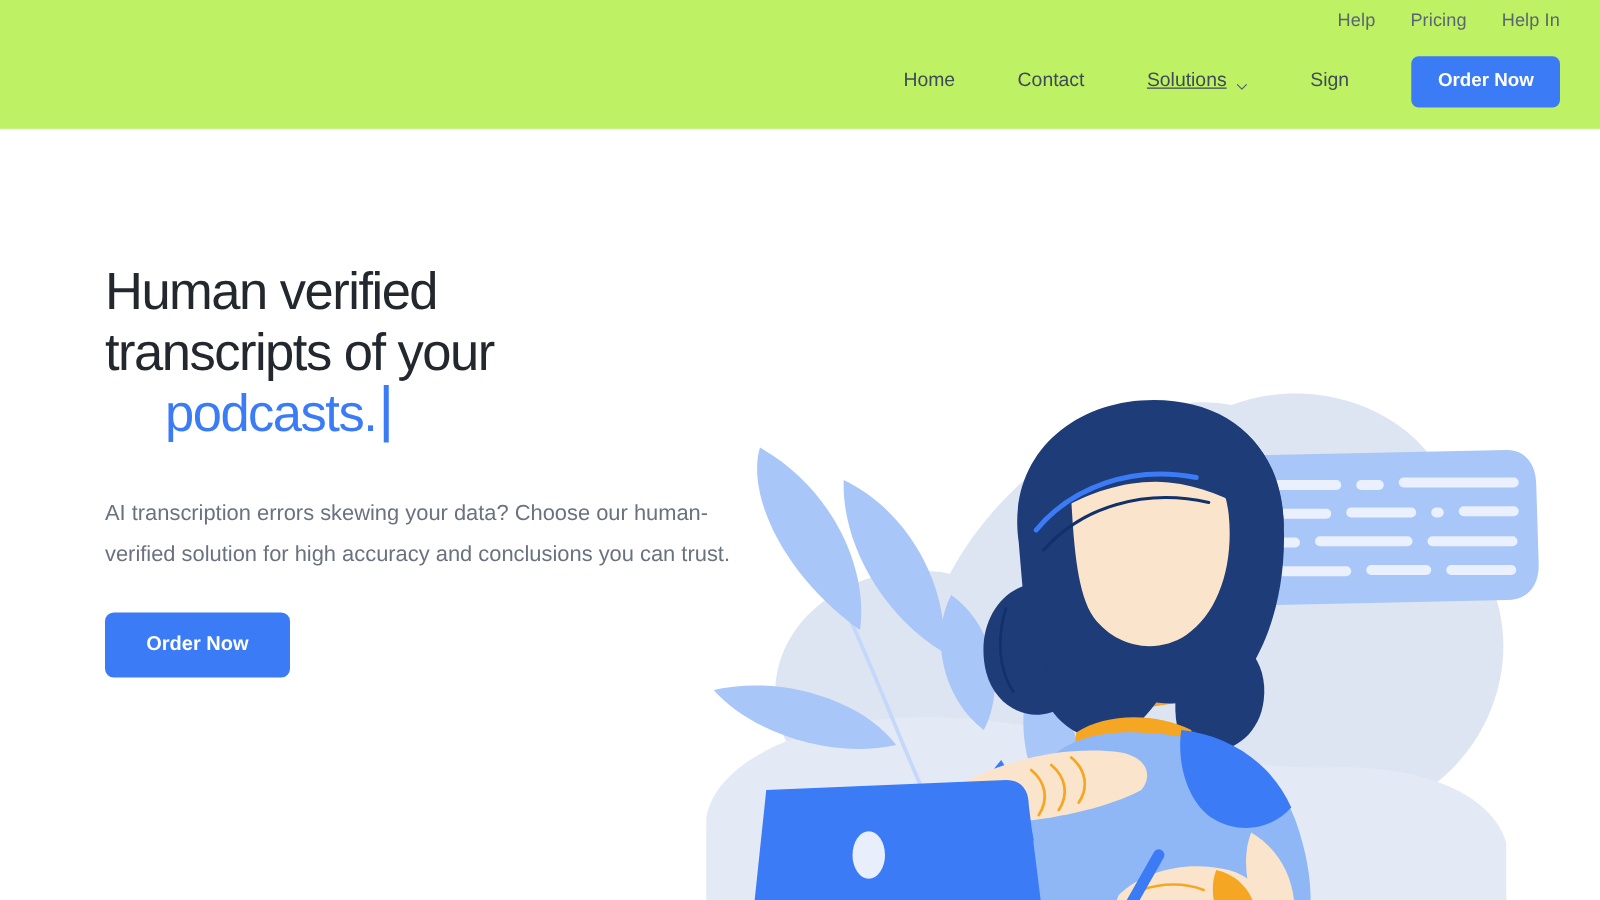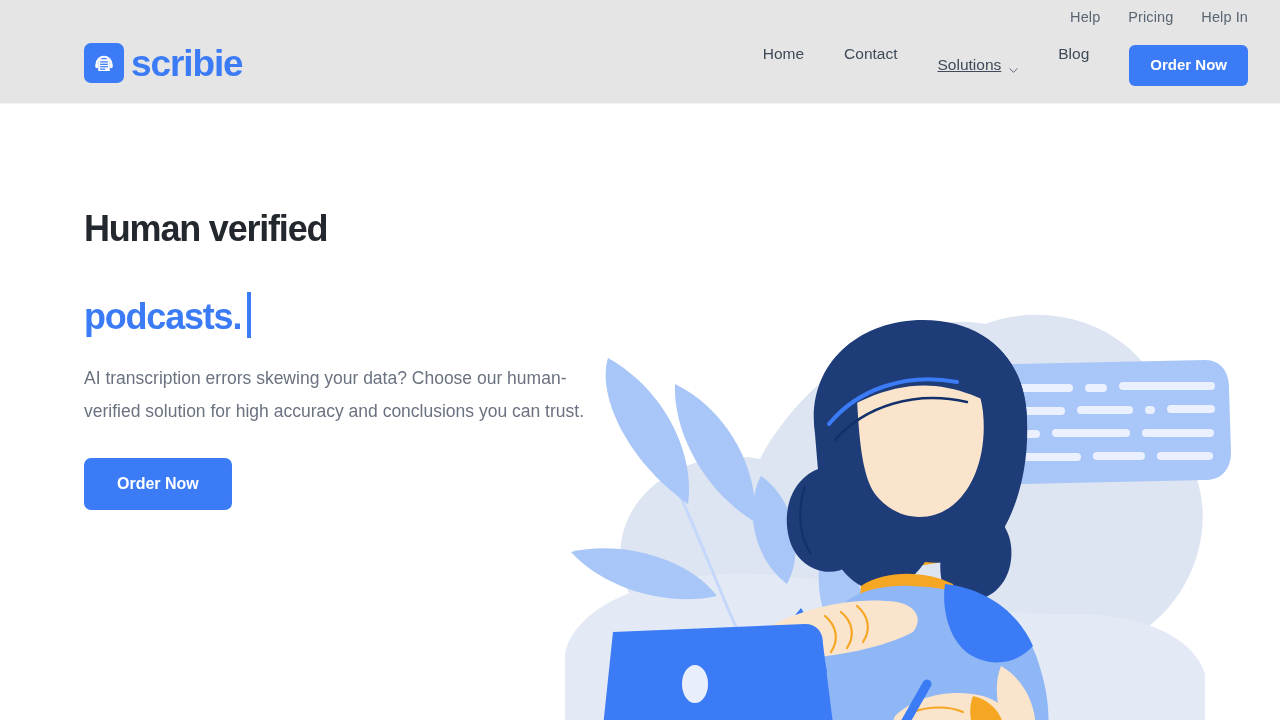--- a/index.html
+++ b/index.html
@@ -7,21 +7,21 @@
     width: 1280px; height: 720px;
     background: #ffffff;
     font-family: "Liberation Sans", sans-serif;
     overflow: hidden;
   }
 
   
   .site-header {
     position: relative;
     width: 1280px; height: 104px;
-    background: #e5e5e5;
+    background: #bef264;
     border-bottom: 1px solid #f1f2f6;
   }
 
   .utility-nav {
     position: absolute;
     top: 9px; right: 32px;
     display: flex;
     align-items: center;
     gap: 28px;
   }
@@ -54,21 +54,22 @@
     font-weight: 700;
     color: #3b7bf6;
     letter-spacing: -1.1px;
     line-height: 1;
   }
 
   .main-nav {
     position: absolute;
     right: 32px; top: 45px;
     display: flex;
-    gap: 8px;
+    align-items: center;
+    gap: 18px;
   }
   .nav-link {
     font-size: 15.5px;
     color: #3f4a58;
     text-decoration: none;
     padding: 0 16px;
     cursor: pointer;
     white-space: nowrap;
   }
   .nav-link.has-caret { display: inline-flex; align-items: center; gap: 8px; text-decoration: underline; }
@@ -94,50 +95,50 @@
     width: 1280px;
     height: 616px;
   }
 
   .hero-copy {
     position: absolute;
     left: 84px; top: 104px;
     width: 520px;
   }
   .hero-title {
-    font-size: 36px;
-    font-weight: 700;
+    font-size: 42px;
+    font-weight: 400;
     line-height: 1.17;
     color: #23272e;
     letter-spacing: -1.2px;
   }
   .accent-wrap {
     position: relative;
     display: inline-block;
     color: #3b7bf6;
   }
   .accent-wrap::after {
     content: "";
     position: absolute;
     left: 0; right: 0;
     bottom: 2px;
     height: 11px;
     background: #f8e0c3;
     z-index: -1;
   }
-  .accent-text { position: relative; z-index: 1; }
+  .accent-text { position: relative; z-index: 1; margin-left: 48px; }
   .type-caret {
     display: inline-block;
     width: 4px; height: 46px;
     background: #3b7bf6;
     vertical-align: -9px;
     margin-left: 6px;
   }
   .hero-sub {
-    margin-top: 24px;
+    margin-top: 39px;
     font-size: 17.5px;
     line-height: 1.85;
     color: #6a7280;
     max-width: 510px;
   }
   .hero-cta {
     margin-top: 31px;
     background: #3b7bf6;
     color: #ffffff;
     font-size: 16px;
@@ -159,59 +160,44 @@
 <body>
 
 <header class="site-header">
 
   <nav class="utility-nav">
     <a class="utility-link">Help</a>
     <a class="utility-link">Pricing</a>
     <a class="utility-link">Help In</a>
   </nav>
 
-  <a class="brand">
-    <span class="brand-mark">
-      <svg width="26" height="26" viewBox="0 0 26 26" aria-hidden="true">
-        <path d="M7.2 9.2 L7.2 21 L18.8 21 L18.8 9.2 Z" fill="#ffffff"></path>
-        <rect x="9.1" y="11.3" width="7.8" height="1.25" fill="#3b7bf6"></rect>
-        <rect x="9.1" y="13.7" width="7.8" height="1.25" fill="#3b7bf6"></rect>
-        <rect x="9.1" y="16.1" width="7.8" height="1.25" fill="#3b7bf6"></rect>
-        <rect x="9.1" y="18.5" width="5.2" height="1.25" fill="#3b7bf6"></rect>
-        <path d="M5.6 14.2 A7.4 7.4 0 0 1 20.4 14.2" fill="none" stroke="#ffffff" stroke-width="2.1"></path>
-        <rect x="4.3" y="13.6" width="2.9" height="4.6" rx="1.4" fill="#ffffff"></rect>
-        <rect x="18.8" y="13.6" width="2.9" height="4.6" rx="1.4" fill="#ffffff"></rect>
-      </svg>
-    </span>
-    <span class="brand-name">scribie</span>
-  </a>
 
   <nav class="main-nav">
     <a class="nav-link">Home</a>
     <a class="nav-link">Contact</a>
     <a class="nav-link has-caret">
       <span>Solutions</span>
       <span class="caret">
         <svg width="9" height="9" viewBox="0 0 10 10" aria-hidden="true">
           <path d="M1 3 L5 7 L9 3" fill="none" stroke="#5a6573" stroke-width="1.1" stroke-linecap="round" stroke-linejoin="round"></path>
         </svg>
       </span>
     </a>
-    <a class="nav-link">Blog</a>
+    <a class="nav-link">Sign</a>
     <button class="order-btn">Order Now</button>
   </nav>
 
 </header>
 
 <section class="hero">
 
   <div class="hero-copy">
     <h1 class="hero-title">
       <span>Human verified</span><br>
-      <br>
+      <span>transcripts of your</span><br>
       <span class="accent-wrap"><span class="accent-text">podcasts.</span></span><span class="type-caret"></span>
     </h1>
 
     <p class="hero-sub">AI transcription errors skewing your data? Choose our human-verified solution for high accuracy and conclusions you can trust.</p>
 
     <button class="hero-cta">Order Now</button>
   </div>
 
   <div class="hero-art">
     <svg width="760" height="500" viewBox="0 0 760 500" aria-hidden="true">

